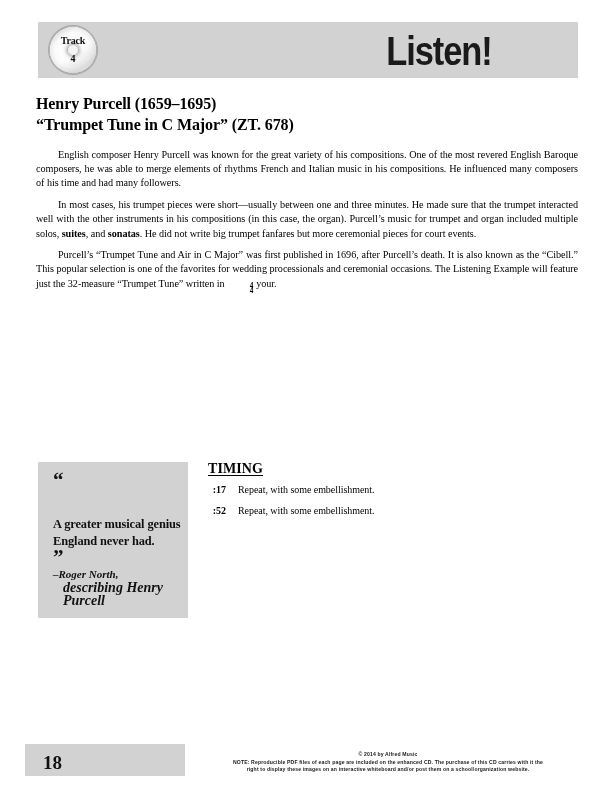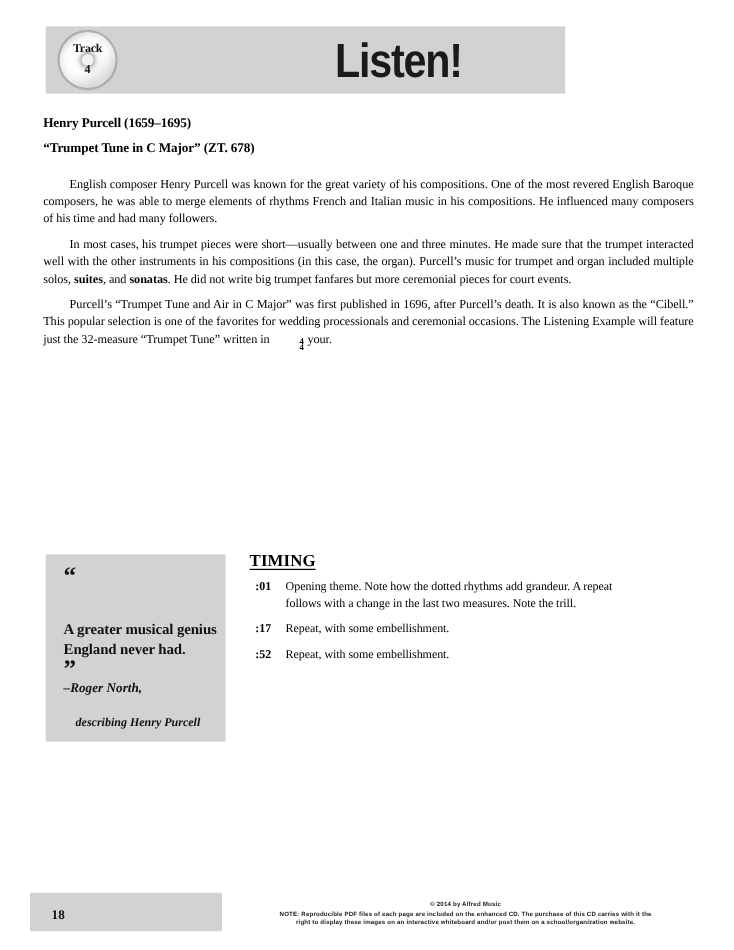--- a/index.html
+++ b/index.html
@@ -14,21 +14,21 @@
     color: #000000;
     position: relative;
     overflow: hidden;
   }
 
   
   .header-band {
     position: absolute;
     left: 38px;
     top: 22px;
-    width: 433px;
+    width: 540px;
     height: 56px;
     background: #d2d2d2;
   }
   .cd-icon {
     position: absolute;
     left: 10px;
     top: 3px;
     width: 50px;
     height: 50px;
   }
@@ -99,21 +99,21 @@
   }
 
   
   .doc-title {
     position: absolute;
     left: 36px;
     top: 93px;
     width: 520px;
     font-family: "Liberation Serif", "DejaVu Serif", serif;
     font-weight: bold;
-    font-size: 11px;
+    font-size: 16px;
     line-height: 21px;
     letter-spacing: -0.1px;
   }
 
   
   .body-col {
     position: absolute;
     left: 36px;
     top: 148px;
     width: 542px;
@@ -199,23 +199,22 @@
     font-family: "Liberation Serif", "DejaVu Serif", serif;
     font-weight: bold;
     font-style: italic;
     font-size: 11px;
     line-height: 14px;
     color: #111;
   }
   .quote-attrib .sub {
     display: block;
     padding-left: 10px;
-    font-size: 10px;
+    font-size: 14px;
     line-height: 13px;
-    margin-top: 15px;
   }
 
   
   .timing-col {
     position: absolute;
     left: 208px;
     top: 462px;
     width: 330px;
   }
   .timing-head {
@@ -257,21 +256,21 @@
     width: 160px;
     height: 32px;
     background: #d2d2d2;
   }
   .page-num {
     position: absolute;
     left: 43px;
     top: 756px;
     font-family: "Liberation Serif", "DejaVu Serif", serif;
     font-weight: bold;
-    font-size: 11px;
+    font-size: 19px;
     line-height: 14px;
     color: #111;
   }
   .footer-text {
     position: absolute;
     left: 186px;
     top: 751px;
     width: 404px;
     text-align: center;
     font-family: "Liberation Sans", "DejaVu Sans", sans-serif;
@@ -323,24 +322,20 @@
     <div class="qmark open">“</div>
     <div class="quote-text">A greater musical genius England never had.</div>
     <div class="qmark close">”</div>
     <div class="quote-attrib"><span>–Roger North,</span><span class="sub">describing Henry Purcell</span></div>
   </div>
 </div>
 
 <div class="timing-col">
   <div class="timing-head">TIMING</div>
 
-  <div class="timing-row">
-    <div class="timing-time">:01</div>
-    <div class="timing-desc">Opening theme. Note how the dotted rhythms add grandeur. A repeat follows with a change in the last two measures. Note the trill.</div>
-  </div>
 
   <div class="timing-row">
     <div class="timing-time">:17</div>
     <div class="timing-desc">Repeat, with some embellishment.</div>
   </div>
 
 
   <div class="timing-row">
     <div class="timing-time">:52</div>
     <div class="timing-desc">Repeat, with some embellishment.</div>

